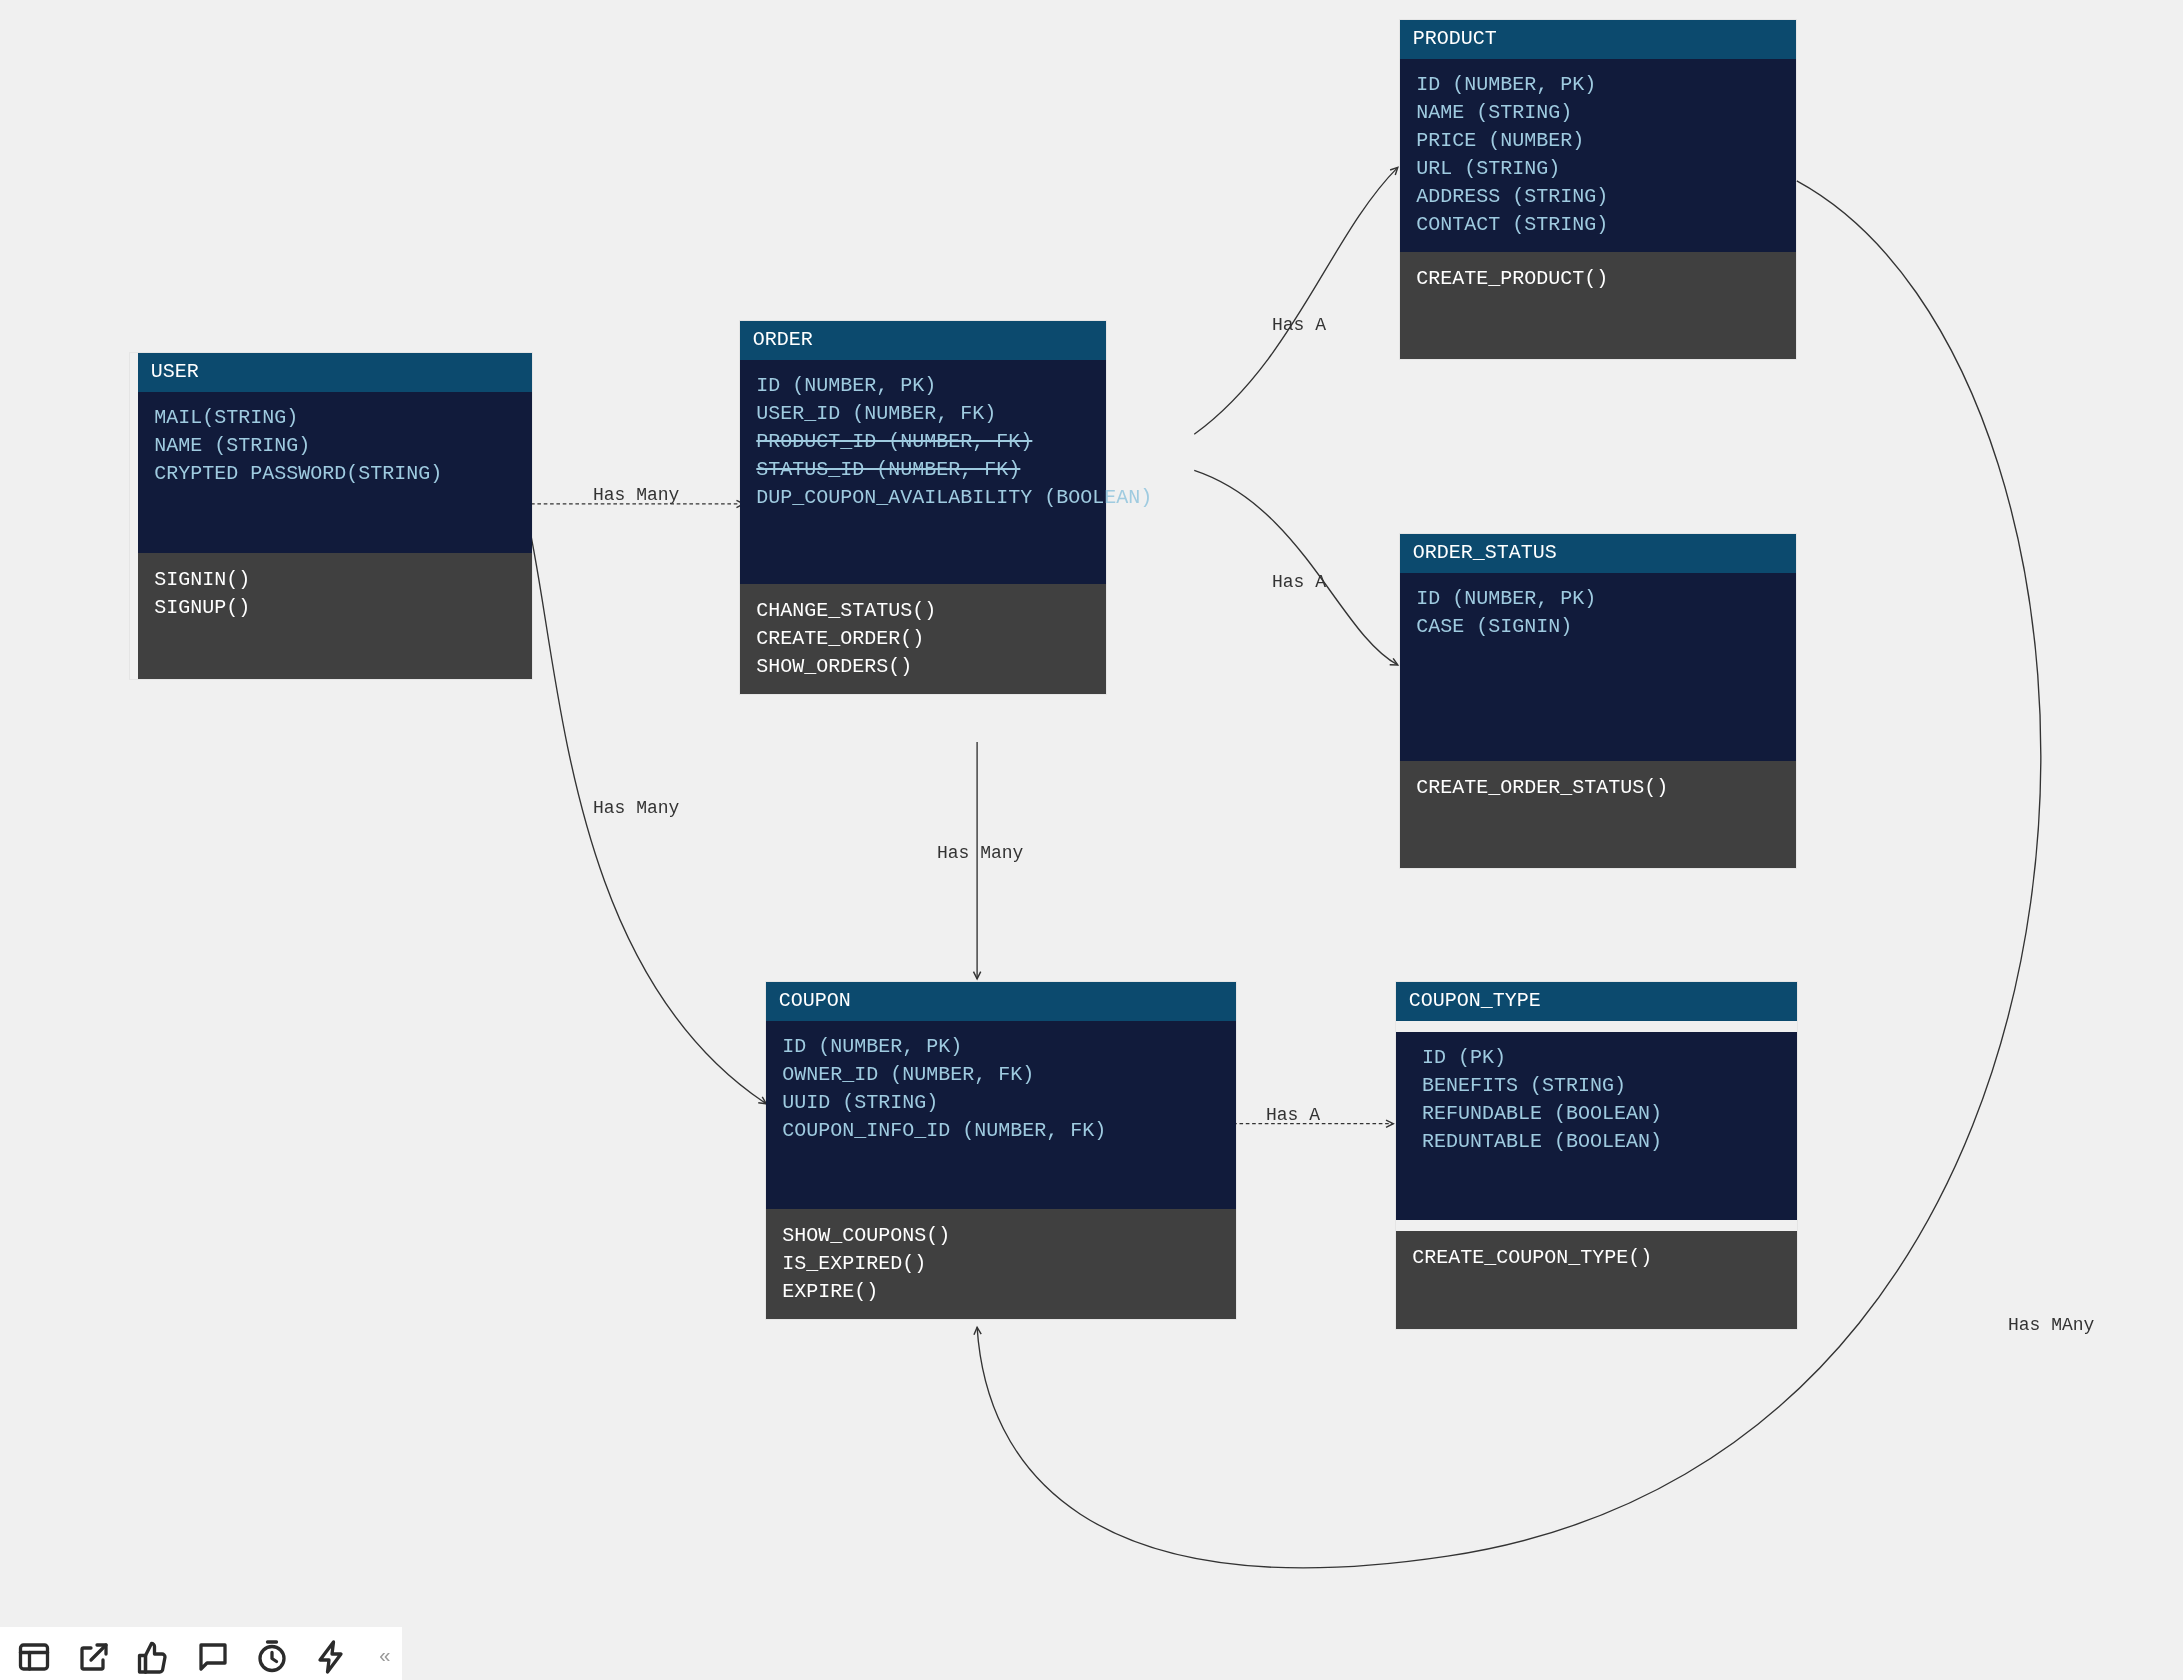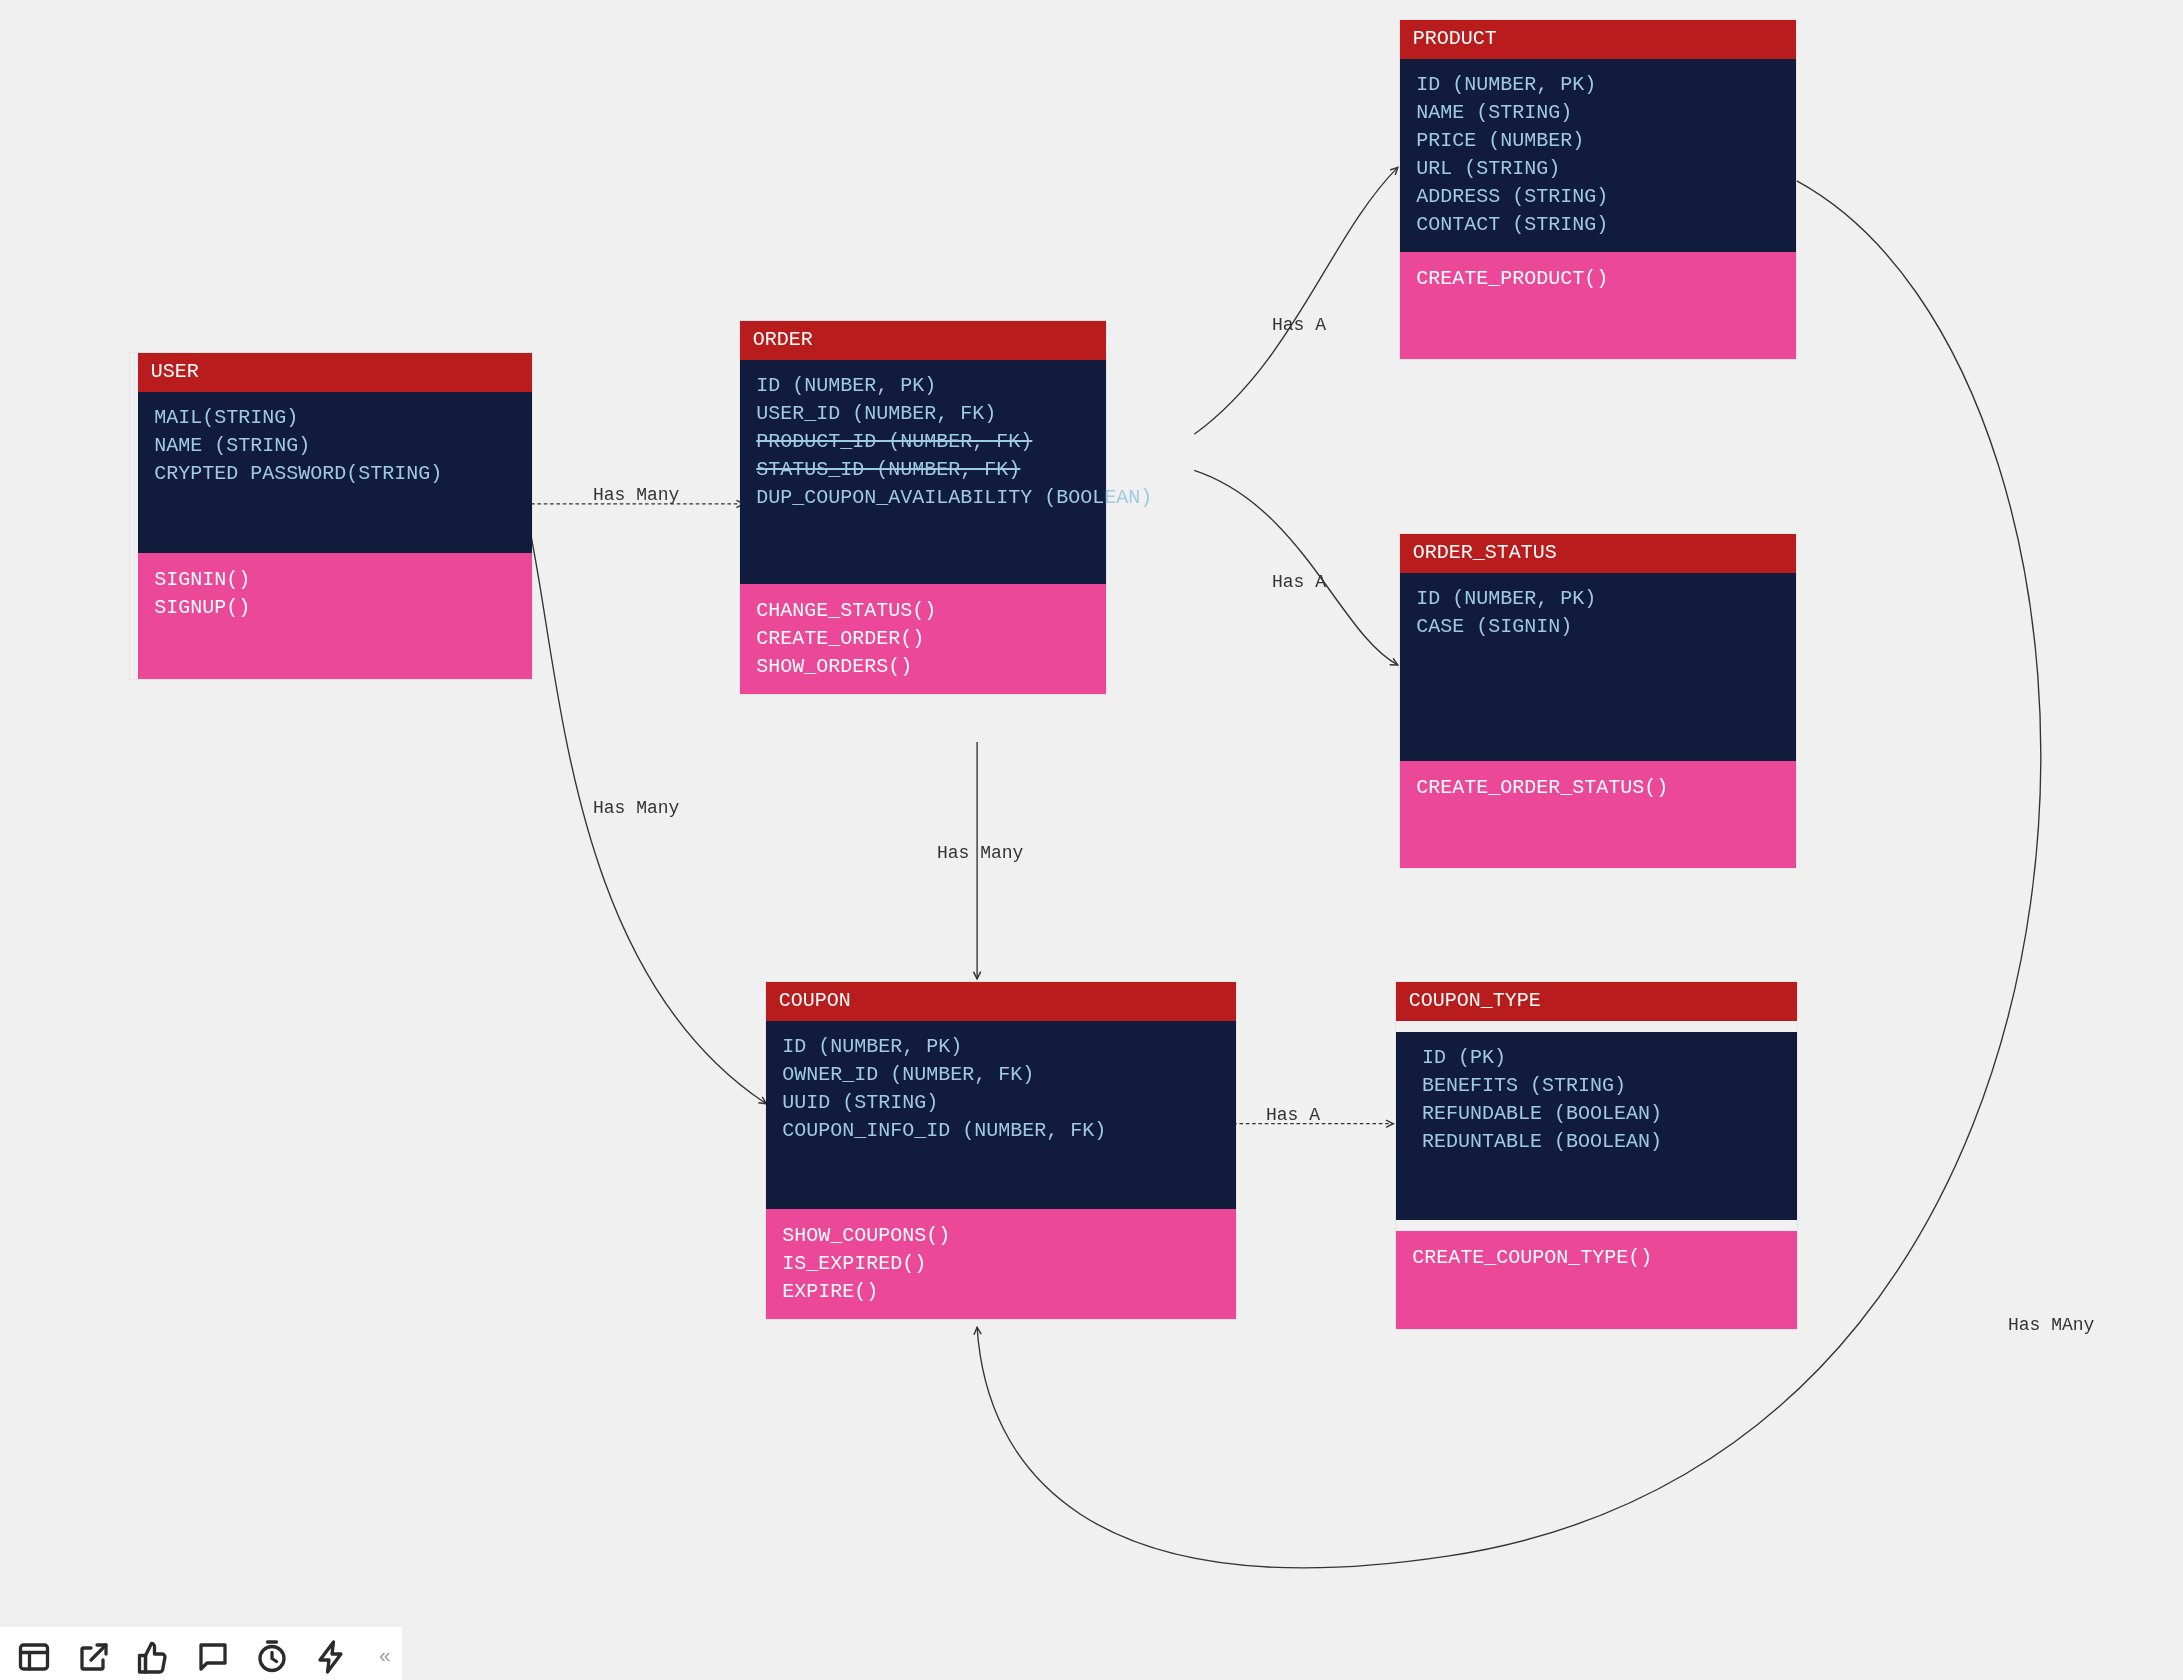--- a/index.html
+++ b/index.html
@@ -24,35 +24,35 @@
     height: 1681px;
     pointer-events: none;
   }
   .entity {
     position: absolute;
     display: flex;
     flex-direction: column;
     box-shadow: 0 0 0 0.9px rgba(0,0,0,0.05);
   }
   .entity-header {
-    background: #b91c1c;
+    background: #0c4a6e;
     color: #fff;
     padding: 5.4px 12.7px;
     line-height: 1.4;
     font-weight: 400;
     white-space: nowrap;
   }
   .entity-attrs {
     background: #111b3b;
     color: #9fcbe0;
     padding: 12.7px 16.3px;
     line-height: 1.4;
   }
   .entity-methods {
-    background: #ec4899;
+    background: #404040;
     color: #fff;
     padding: 12.7px 16.3px;
     line-height: 1.4;
   }
   .attr, .method {
     white-space: nowrap;
   }
   .strike {
     text-decoration: line-through;
   }

